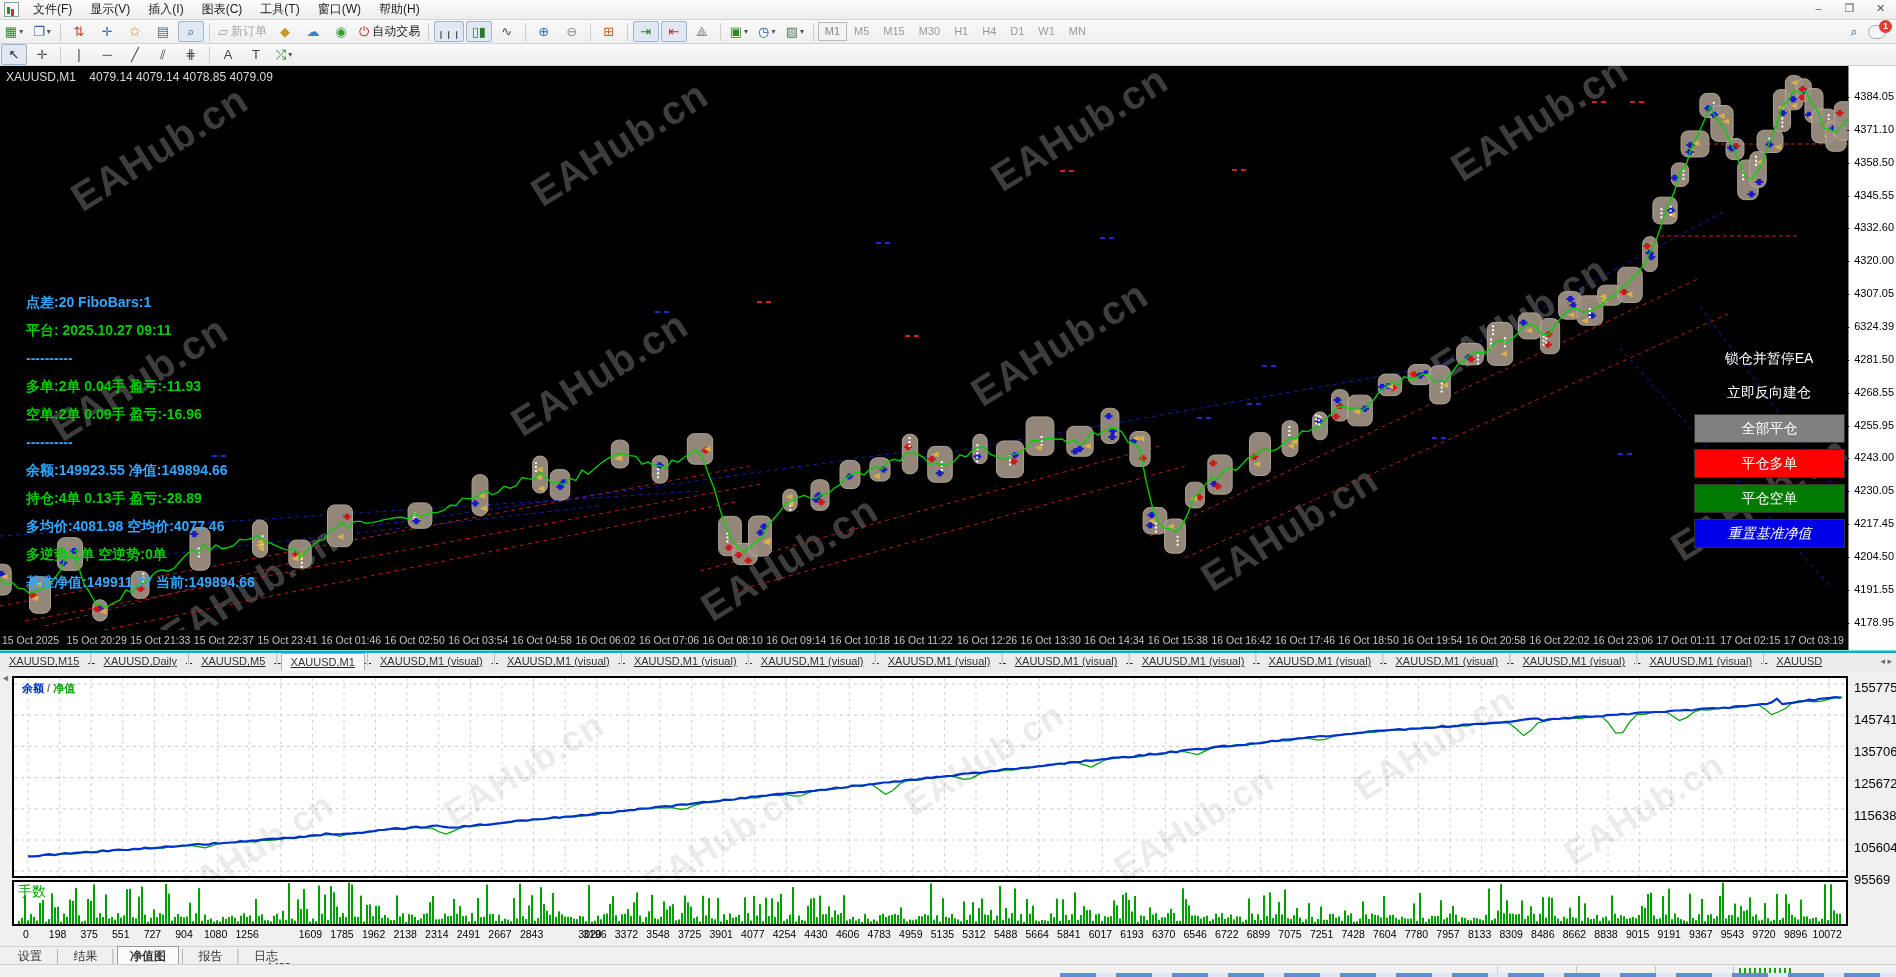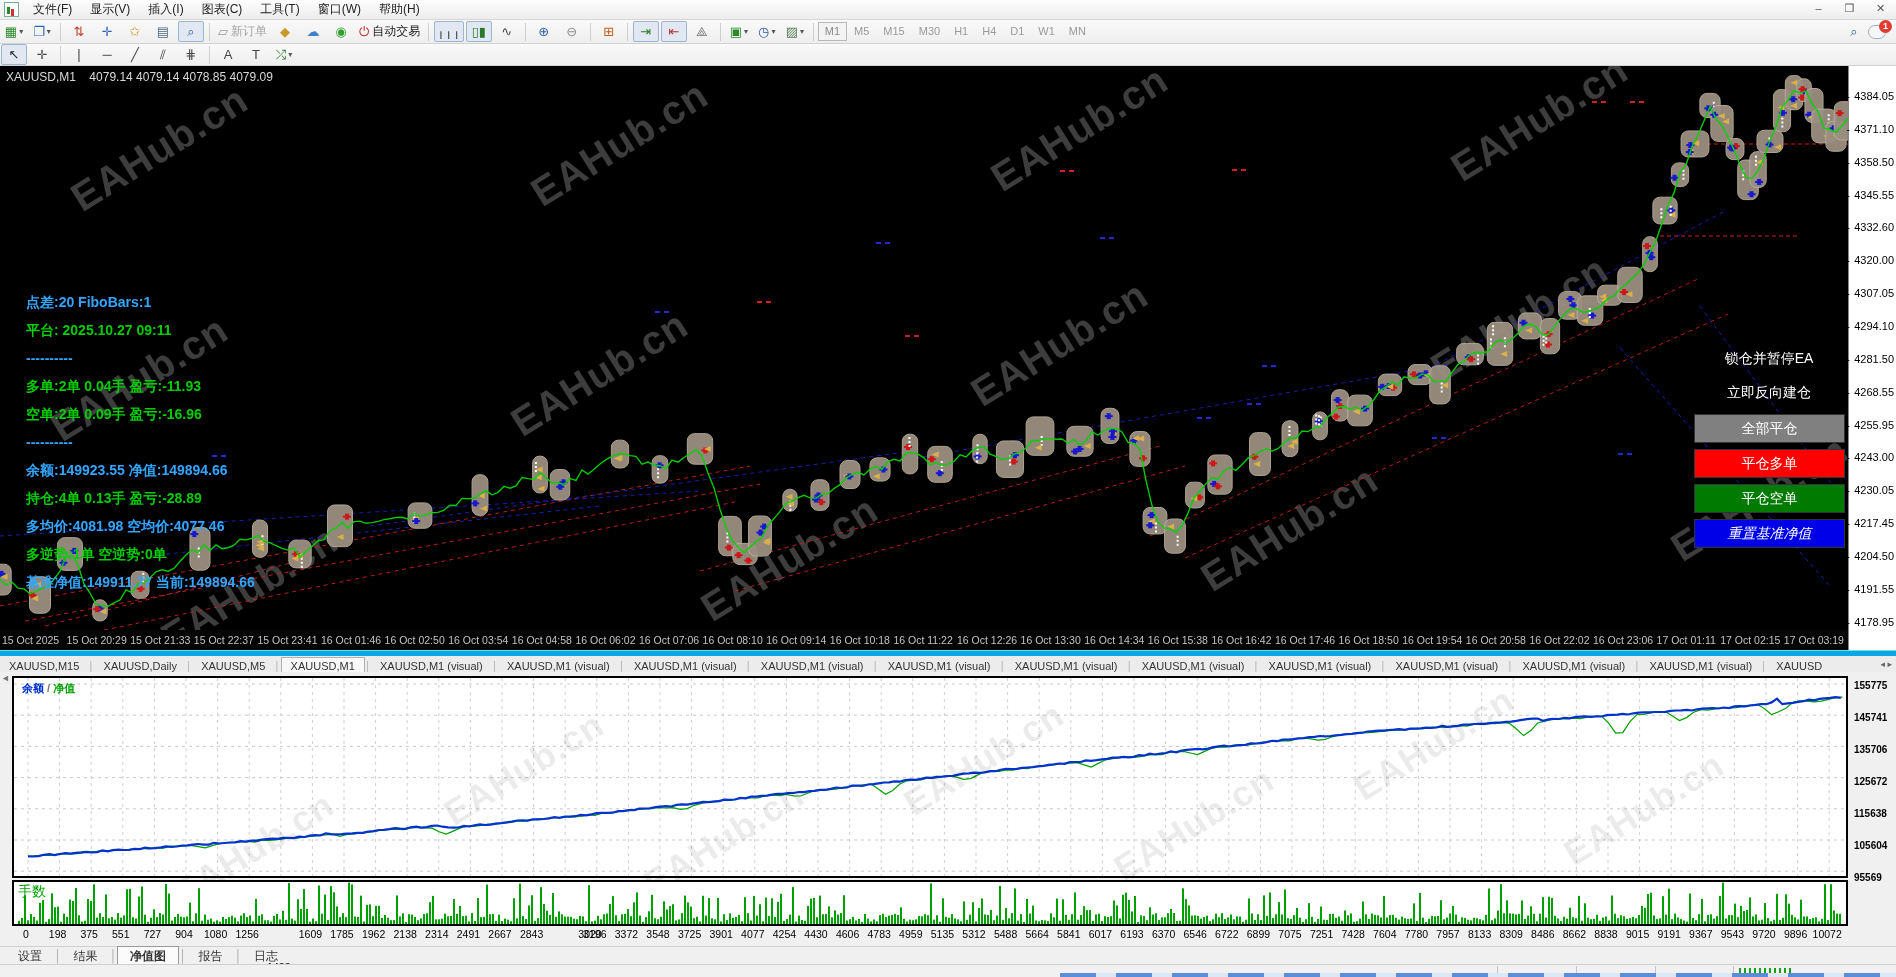--- a/index.html
+++ b/index.html
@@ -46,35 +46,35 @@
   .ea-btn{position:absolute;left:1694px;width:149px;height:27px;color:#fff;font-size:14px;text-align:center;
           line-height:27px;z-index:6;border:1px solid #333;cursor:pointer;}
   .price-axis{position:absolute;left:1848px;top:66px;width:48px;height:584px;background:#fff;
           border-left:1px solid #888;z-index:4;}
   .pa-label{position:absolute;right:3px;font-size:11px;color:#000;white-space:nowrap;}
   .pa-label::before{content:"-";position:absolute;left:-8px;color:#000;}
   
   .time-axis{position:absolute;left:0;top:630px;width:1848px;height:20px;background:#050505;z-index:3;}
   .ta-label{position:absolute;top:4px;font-size:10.5px;color:#c2c2c2;white-space:nowrap;}
   .chart-tabs{position:absolute;left:0;top:651px;width:1896px;height:20px;background:#ececec;
-          border-top:5px solid #0ea5e9;border-bottom:1px solid #c8c8c8;display:flex;align-items:center;overflow:hidden;}
+          border-top:2px solid #0ea5e9;border-bottom:1px solid #c8c8c8;display:flex;align-items:flex-start;overflow:hidden;text-decoration:underline;}
   .ctab{font-size:11px;color:#333;padding:2px 9px;white-space:nowrap;}
   .ctab.active{background:#f8f8f8;border:1px solid #b0b0b0;border-bottom-color:#f8f8f8;}
   .ctab-sep{color:#a8a8a8;font-size:10px;}
   .tab-scroll{position:absolute;right:2px;top:3px;font-size:9px;color:#666;background:#ececec;padding:0 2px;}
   
   .tester{position:absolute;left:0;top:672px;width:1896px;height:305px;background:#f0f0f0;}
   .splitter{position:absolute;left:1px;top:1px;font-size:9px;color:#777;}
   .eq-box{position:absolute;left:12px;top:4px;width:1836px;height:202px;background:#fff;
           border:2px solid #000;box-sizing:border-box;}
   .eq-legend{position:absolute;left:8px;top:3px;font-size:11px;font-weight:bold;z-index:3;}
   .hist-box{position:absolute;left:12px;top:208px;width:1836px;height:46px;background:#fff;
           border:2px solid #000;box-sizing:border-box;}
   .lots-label{position:absolute;left:4px;top:1px;font-size:14px;color:#00a000;z-index:3;}
-  .eqy-label{position:absolute;left:1854px;font-size:10px;color:#000;font-weight:bold;}
+  .eqy-label{position:absolute;left:1854px;font-size:13px;color:#000;}
   .hx-label{position:absolute;top:256px;font-size:10.5px;color:#000;transform:translateX(-50%);}
   .tester-tabs{position:absolute;left:0;top:274px;width:1896px;height:18px;display:flex;align-items:center;
           border-top:1px solid #d0d0d0;padding-left:6px;}
   .ttab{font-size:12px;color:#333;padding:1px 12px;}
   .ttab.active{background:#fbfbfb;border:1px solid #999;font-weight:bold;}
   .ttab-sep{color:#aaa;}
   .statusbar{position:absolute;left:0;top:292px;width:1896px;height:13px;background:#f1f1f1;
           border-top:1px solid #cfcfcf;}
   .sb-sep{position:absolute;top:1px;width:1px;height:11px;background:#c4c4c4;}
   .sb-dots{position:absolute;left:1739px;top:3px;width:52px;height:7px;
@@ -679,21 +679,21 @@
       </div>
   </div>
   <div class="price-axis" id="priceAxis">
       <div class="pa-label" style="top: 24px;">4384.05</div>
       <div class="pa-label" style="top: 56.85px;">4371.10</div>
       <div class="pa-label" style="top: 89.7px;">4358.50</div>
       <div class="pa-label" style="top: 122.55px;">4345.55</div>
       <div class="pa-label" style="top: 155.4px;">4332.60</div>
       <div class="pa-label" style="top: 188.25px;">4320.00</div>
       <div class="pa-label" style="top: 221.1px;">4307.05</div>
-      <div class="pa-label" style="top: 253.95px;">4294.10</div>
+      <div class="pa-label" style="top: 253.95px;">6324.39</div>
       <div class="pa-label" style="top: 286.8px;">4281.50</div>
       <div class="pa-label" style="top: 319.65px;">4268.55</div>
       <div class="pa-label" style="top: 352.5px;">4255.95</div>
       <div class="pa-label" style="top: 385.35px;">4243.00</div>
       <div class="pa-label" style="top: 418.2px;">4230.05</div>
       <div class="pa-label" style="top: 451.05px;">4217.45</div>
       <div class="pa-label" style="top: 483.9px;">4204.50</div>
       <div class="pa-label" style="top: 516.75px;">4191.55</div>
       <div class="pa-label" style="top: 549.6px;">4178.95</div>
     </div>

